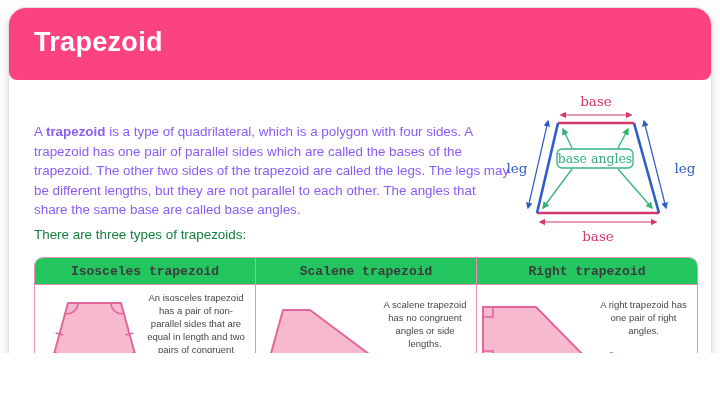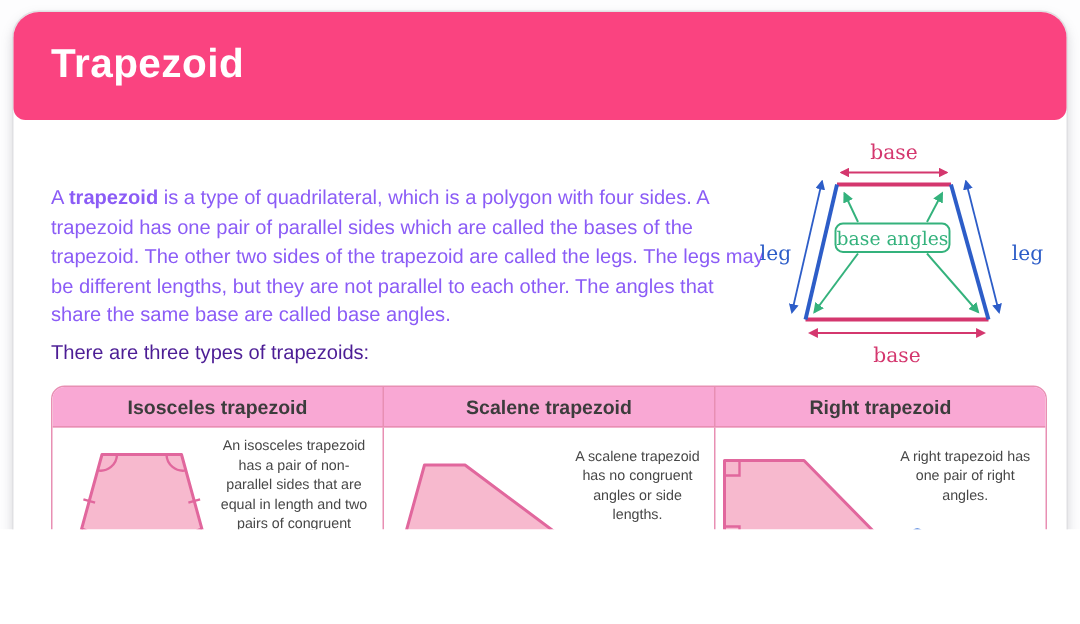--- a/index.html
+++ b/index.html
@@ -24,31 +24,31 @@
     position:absolute;left:25px;top:81px;
     font-size:13.5px;font-weight:600;color:#3f3f3f;
   }
   .para{
     position:absolute;left:25px;top:101px;width:476px;
     font-size:13.4px;line-height:19.4px;color:#8b5cf6;
   }
   .para b{font-weight:700;}
   .types{
     position:absolute;left:25px;top:219px;
-    font-size:13.4px;color:#4c1d95;
+    font-size:13.4px;color:#15803d;
   }
   .diagram{position:absolute;left:497px;top:80px;width:200px;height:162px;}
   .dg-serif{font-family:"DejaVu Serif",serif;}
   
   .tbl{
     position:absolute;left:25px;top:249px;width:664px;height:126px;
     border:1.5px solid #e88fb3;border-radius:9px;overflow:hidden;
     display:flex;flex-direction:column;background:#fff;box-sizing:border-box;
   }
-  .tbl-head{display:flex;height:26px;background:#f9a8d4;border-bottom:1.5px solid #e88fb3;flex:0 0 auto;}
+  .tbl-head{display:flex;height:26px;background:#22c55e;border-bottom:1.5px solid #e88fb3;flex:0 0 auto;font-family:Liberation Mono, monospace;}
   .th{
     flex:1;display:flex;align-items:center;justify-content:center;
     font-size:13px;font-weight:700;color:#3c3c3c;border-right:1.5px solid #e88fb3;
   }
   .th:last-child{border-right:none;}
   .tbl-body{display:flex;flex:1;}
   .td{
     flex:1;position:relative;border-right:1.5px solid #e88fb3;
     display:flex;align-items:center;box-sizing:border-box;
   }

